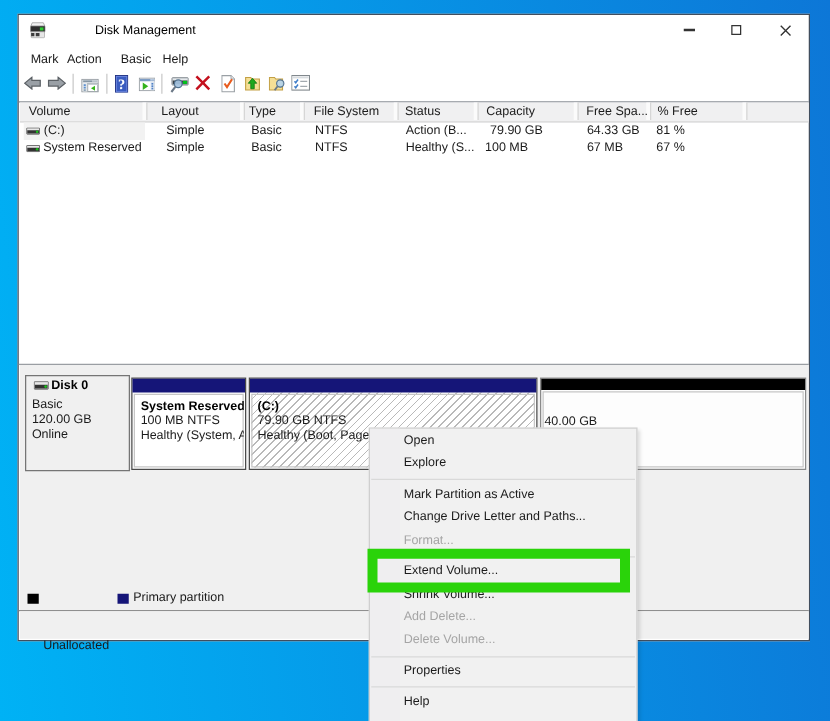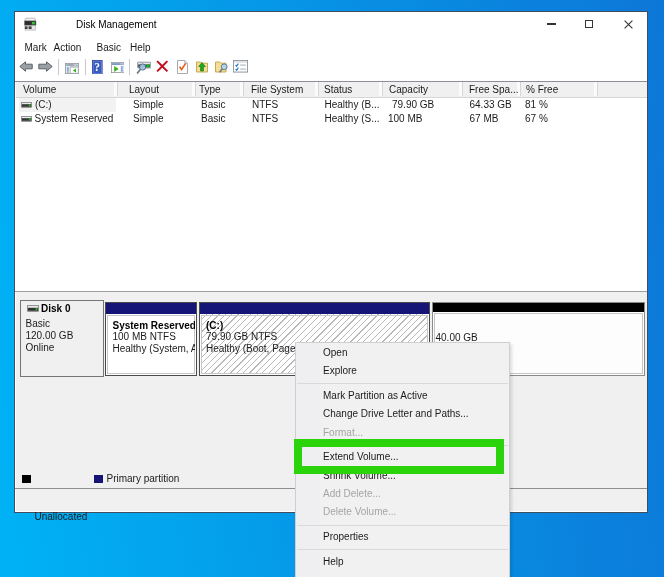--- a/index.html
+++ b/index.html
@@ -150,21 +150,21 @@
 <div class="abs" style="left:19px;top:98px;width:97px;height:13.5px;background:#f2f2f2;"></div>
 <svg class="abs" style="left:21px;top:101.5px;" width="11" height="6" viewBox="0 0 11 6">
   <rect x="0.3" y="0.3" width="10.4" height="5" rx="0.5" fill="#e8e8e8" stroke="#333" stroke-width="0.6"></rect>
   <rect x="0.8" y="2.2" width="9.4" height="2.6" fill="#333"></rect>
   <circle cx="8.7" cy="3.4" r="1" fill="#19c219"></circle>
 </svg>
 <div class="t" style="left:35px;top:97.5px;">(C:)</div>
 <div class="t" style="left:133px;top:97.5px;">Simple</div>
 <div class="t" style="left:201px;top:97.5px;">Basic</div>
 <div class="t" style="left:252px;top:97.5px;">NTFS</div>
-<div class="t" style="left:324.5px;top:97.5px;">Healthy (B...</div>
+<div class="t" style="left:324.5px;top:97.5px;">Action (B...</div>
 <div class="t" style="left:392px;top:97.5px;">79.90 GB</div>
 <div class="t" style="left:469.5px;top:97.5px;">64.33 GB</div>
 <div class="t" style="left:525px;top:97.5px;">81 %</div>
 
 <svg class="abs" style="left:21px;top:116.3px;" width="11" height="6" viewBox="0 0 11 6">
   <rect x="0.3" y="0.3" width="10.4" height="5" rx="0.5" fill="#e8e8e8" stroke="#333" stroke-width="0.6"></rect>
   <rect x="0.8" y="2.2" width="9.4" height="2.6" fill="#333"></rect>
   <circle cx="8.7" cy="3.4" r="1" fill="#19c219"></circle>
 </svg>
 <div class="t" style="left:34.5px;top:112.3px;">System Reserved</div>

